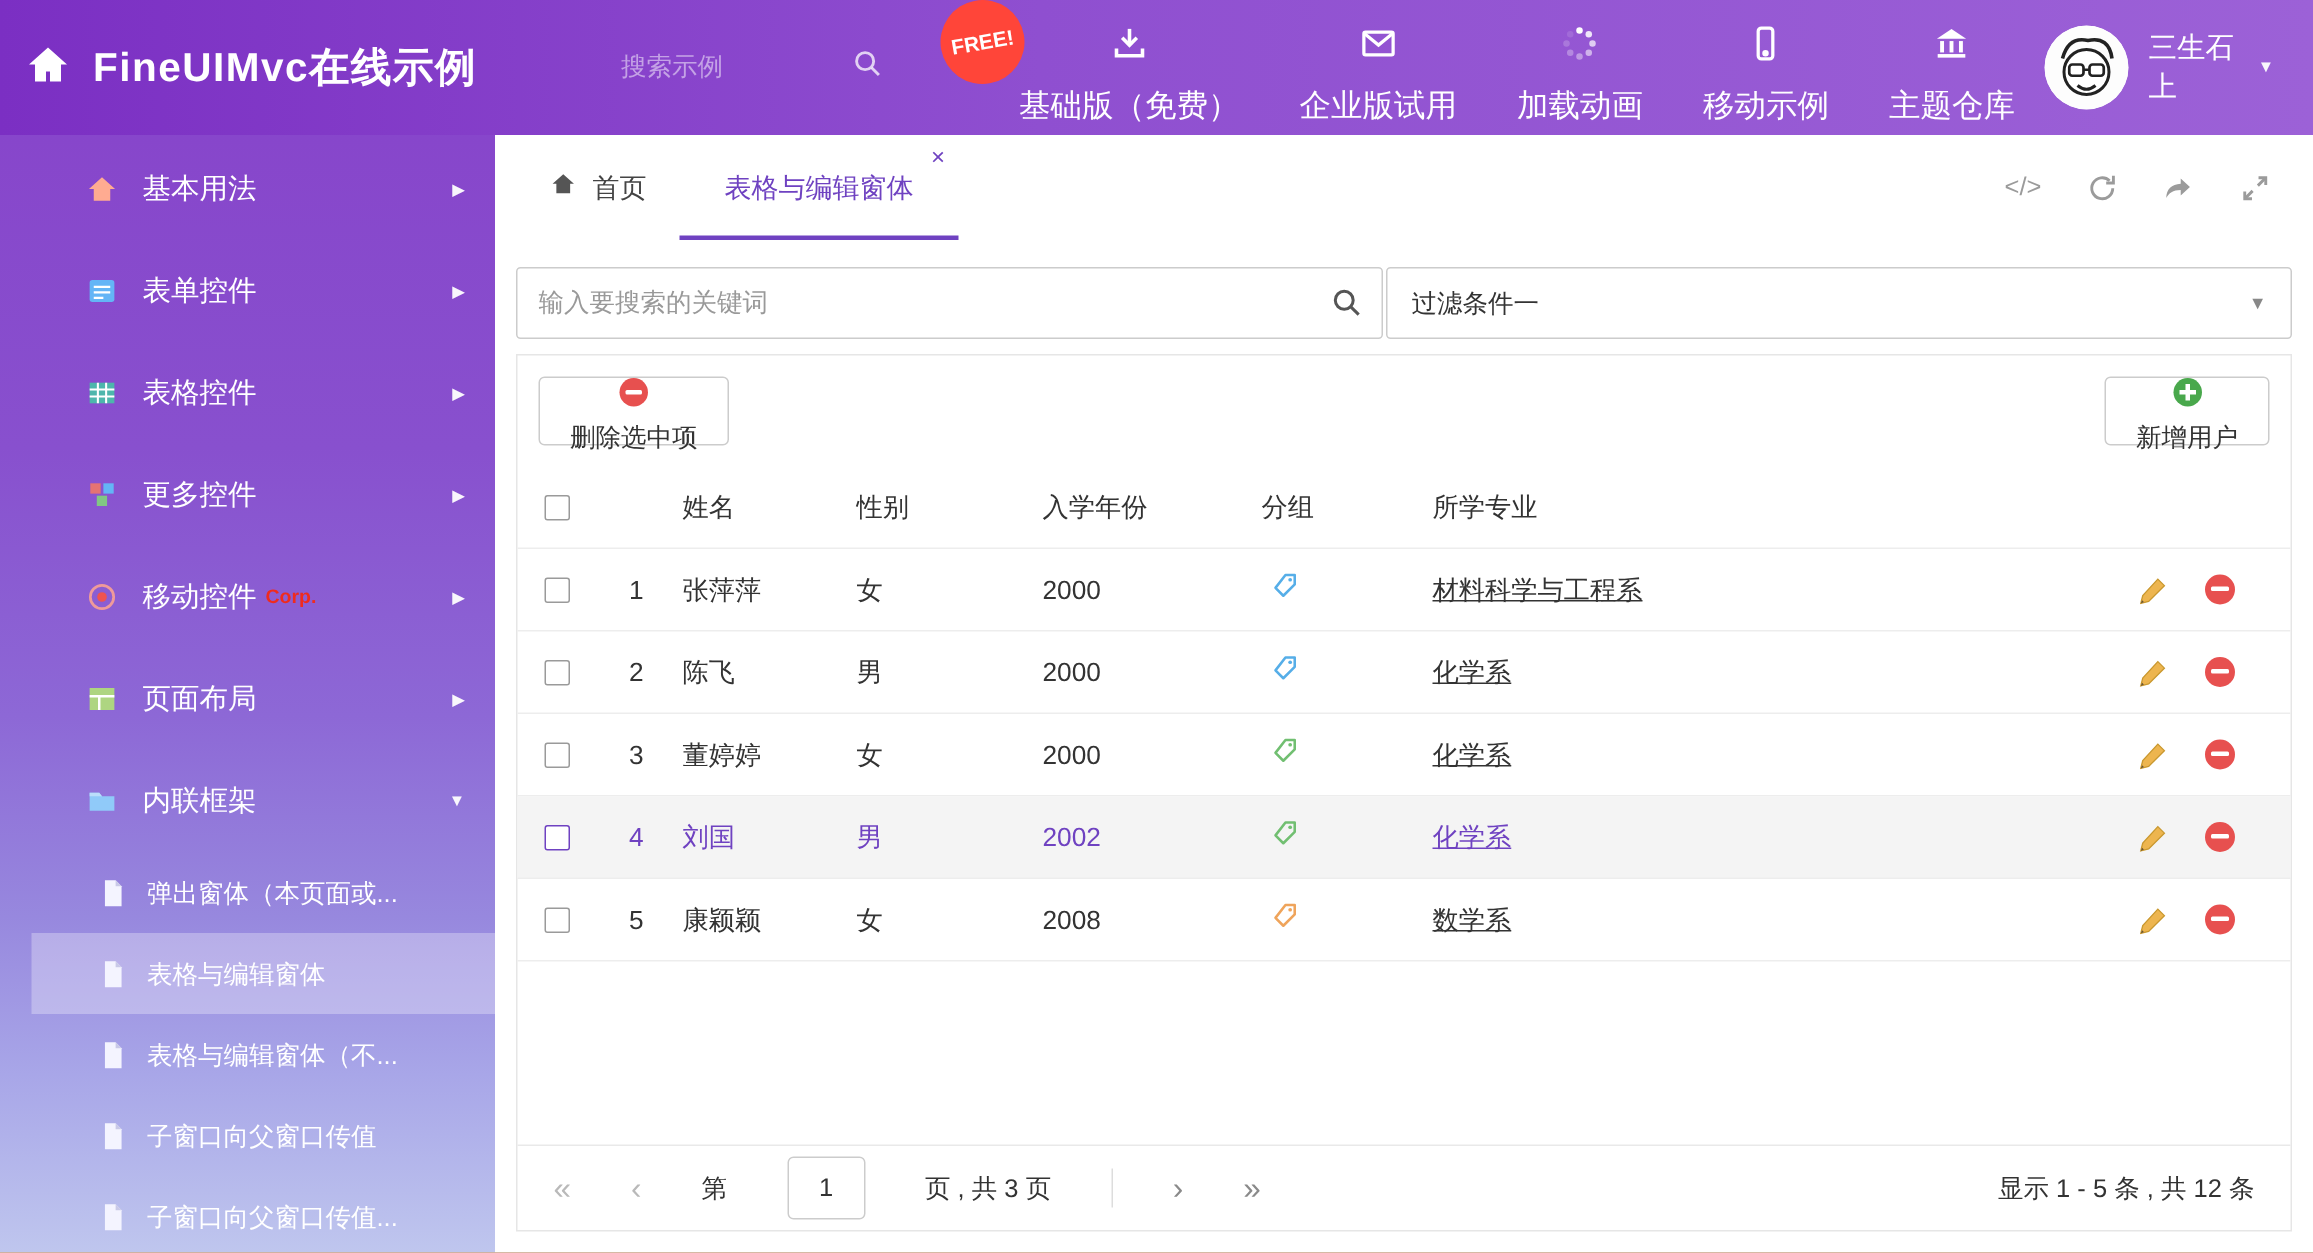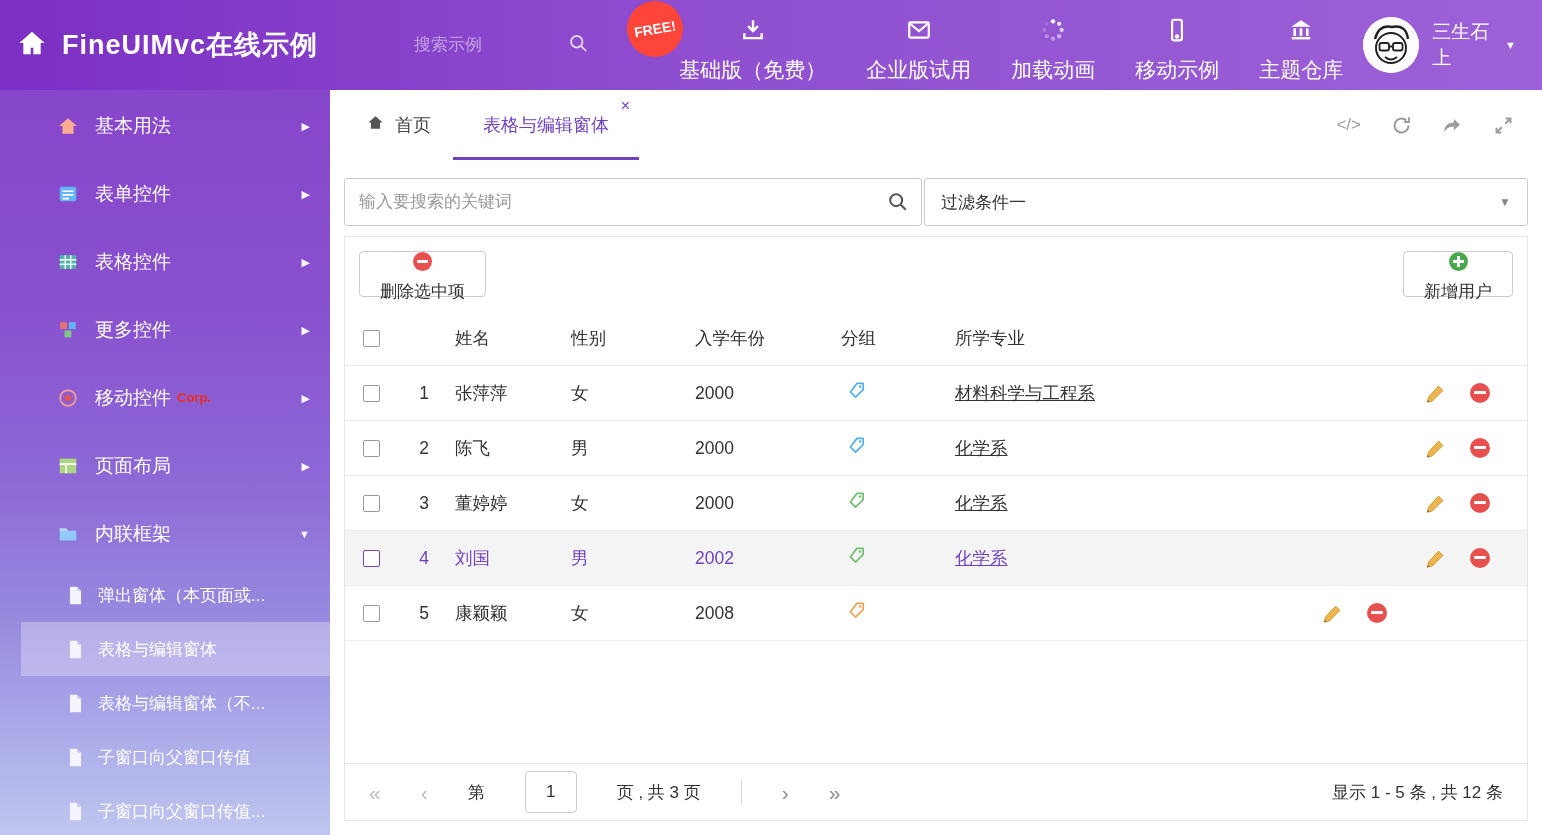--- a/index.html
+++ b/index.html
@@ -508,20 +508,21 @@
           <div class="cell-num">5</div>
           <div>康颖颖</div>
           <div>女</div>
           <div>2008</div>
           <div class="cell-tag">
               <span style="color: rgb(239, 164, 91);"><svg viewBox="0 0 20 20" width="19" height="19">
                   <path d="M10.5 2.5H17V9l-8 8-5.5-5.5z" fill="none" stroke="currentColor" stroke-width="1.8" stroke-linejoin="round"></path>
                   <circle cx="13.8" cy="5.8" r="1.3" fill="currentColor"></circle>
                 </svg></span>
             </div>
+          <div><span class="cell-major-link">数学系</span></div>
           <div class="cell-actions">
             <span class="act">
                 <svg width="21" height="21" viewBox="0 0 24 24">
                   <path d="M15.5 3.5l5 5L8.5 20.5 2.5 22 4 16z" fill="#edb54f" stroke="#c9982f" stroke-width="1"></path>
                   <path d="M2.5 22l2.4-1L3.5 19.6z" fill="#6b5635"></path>
                 </svg>
               </span>
             <span class="ico-minus" style="width:20px;height:20px;"></span>
           </div>
         </div>

